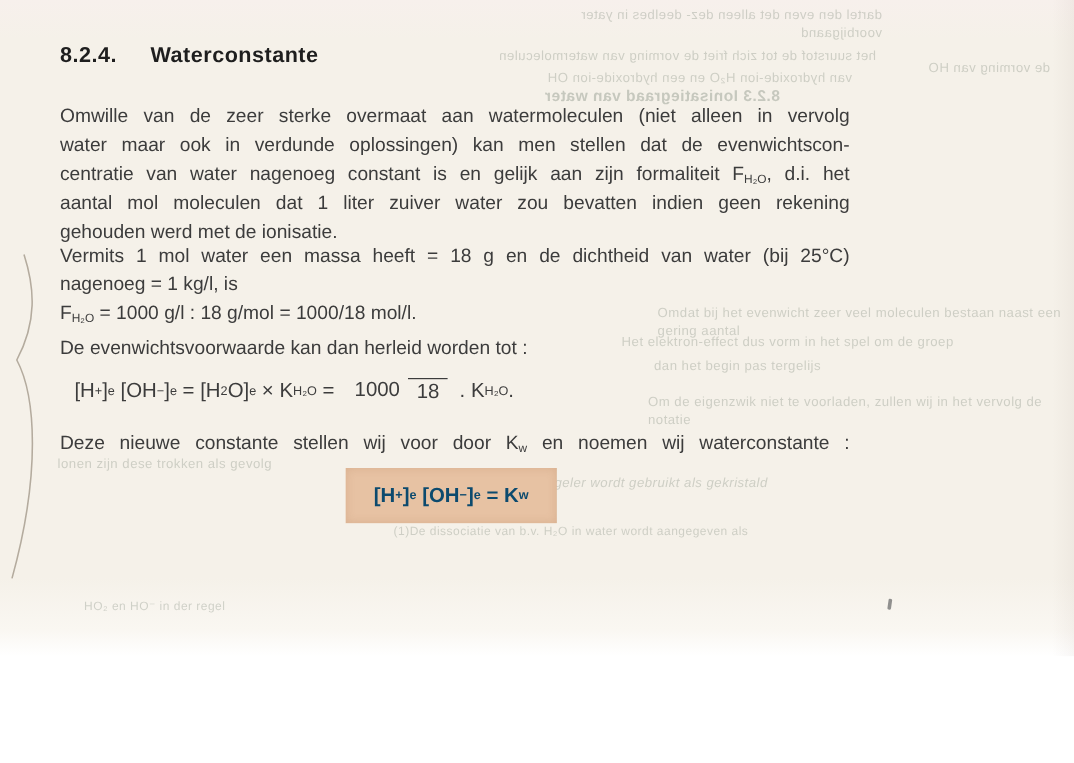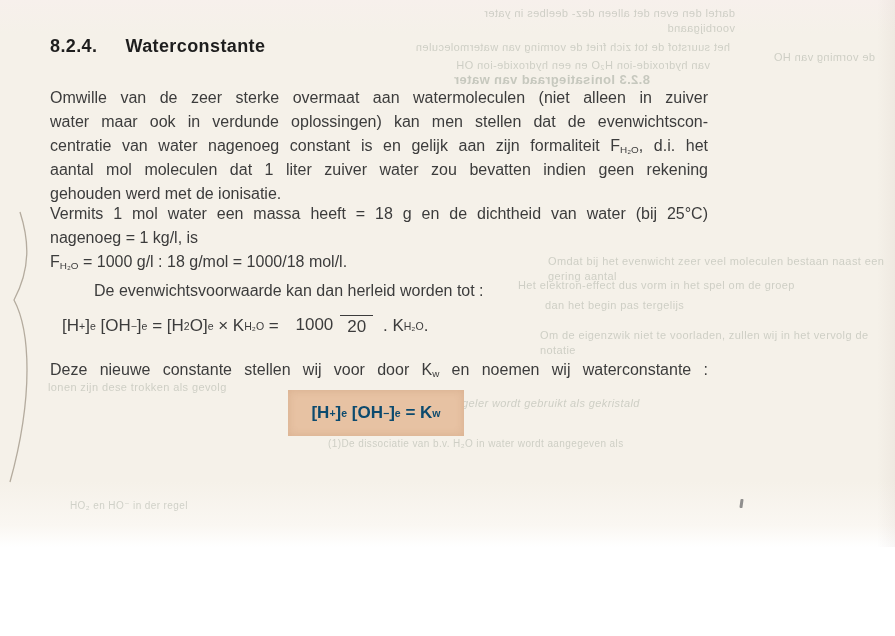--- a/index.html
+++ b/index.html
@@ -54,21 +54,21 @@
   }
 
   
   .heading{
     position:absolute;left:50px;top:36px;display:flex;gap:28px;
     font-size:18px;font-weight:bold;color:var(--heading-ink);letter-spacing:.4px;
   }
   .para{position:absolute;left:50px;width:658px;font-size:16px;line-height:24px;}
   .p1{top:86px;}
   .p2{top:202px;}
-  .p3{top:279px;width:560px;margin-left:44px;}
+  .p3{top:279px;width:560px;}
   .p4{top:358px;}
   .p5{top:455px;line-height:25px;}
   .jline{text-align:justify;text-align-last:justify;}
   sub,sup{line-height:0;font-size:.62em;}
   sup{vertical-align:.5em;}
   sub{vertical-align:-.25em;}
 
   .equation{
     position:absolute;left:62px;top:300px;height:52px;
     display:flex;align-items:center;font-size:17px;white-space:pre;
@@ -109,38 +109,38 @@
   <svg class="brace" width="44" height="280" viewBox="0 0 44 280">
     <path d="M 20,2 C 29,30 31,58 14,90 C 30,120 34,185 10,272" fill="none" stroke="#a89f90" stroke-width="1.3" opacity="0.85"></path>
   </svg>
 
   <div class="heading">
     <span>8.2.4.</span>
     <span>Waterconstante</span>
   </div>
 
   <div class="para p1">
-    <div class="jline">Omwille van de zeer sterke overmaat aan watermoleculen (niet alleen in zuiver</div>
+    <div class="jline">Omwille van de zeer sterke overmaat aan watermoleculen (niet alleen in vervolg</div>
     <div class="jline">water maar ook in verdunde oplossingen) kan men stellen dat de evenwichtscon-</div>
     <div class="jline">centratie van water nagenoeg constant is en gelijk aan zijn formaliteit F<sub>H₂O</sub>, d.i. het</div>
     <div class="jline">aantal mol moleculen dat 1 liter zuiver water zou bevatten indien geen rekening</div>
     <div>gehouden werd met de ionisatie.</div>
   </div>
 
   <div class="para p2">
     <div class="jline">Vermits 1 mol water een massa heeft = 18 g en de dichtheid van water (bij 25°C)</div>
     <div>nagenoeg = 1 kg/l, is</div>
     <div>F<sub>H₂O</sub> = 1000 g/l : 18 g/mol = 1000/18 mol/l.</div>
   </div>
 
   <div class="para p3">
     <div>De evenwichtsvoorwaarde kan dan herleid worden tot :</div>
   </div>
 
-  <div class="equation">[H<sup>+</sup>]<sub>e</sub> [OH<sup>−</sup>]<sub>e</sub> = [H<sub>2</sub>O]<sub>e</sub> × K<sub>H₂O</sub> = <span class="frac"><span class="num">1000</span><span class="den">20</span></span> . K<sub>H₂O</sub>.</div>
+  <div class="equation">[H<sup>+</sup>]<sub>e</sub> [OH<sup>−</sup>]<sub>e</sub> = [H<sub>2</sub>O]<sub>e</sub> × K<sub>H₂O</sub> = <span class="frac"><span class="num">1000</span><span class="den">18</span></span> . K<sub>H₂O</sub>.</div>
 
   <div class="para p4">
     <div class="jline">Deze nieuwe constante stellen wij voor door K<sub>w</sub> en noemen wij waterconstante :</div>
   </div>
 
   <div class="formula-box">[H<sup>+</sup>]<sub>e</sub> [OH<sup>−</sup>]<sub>e</sub> = K<sub>w</sub></div>
 
 
   <div class="speck"></div>
   <div class="bottom-white"></div>

